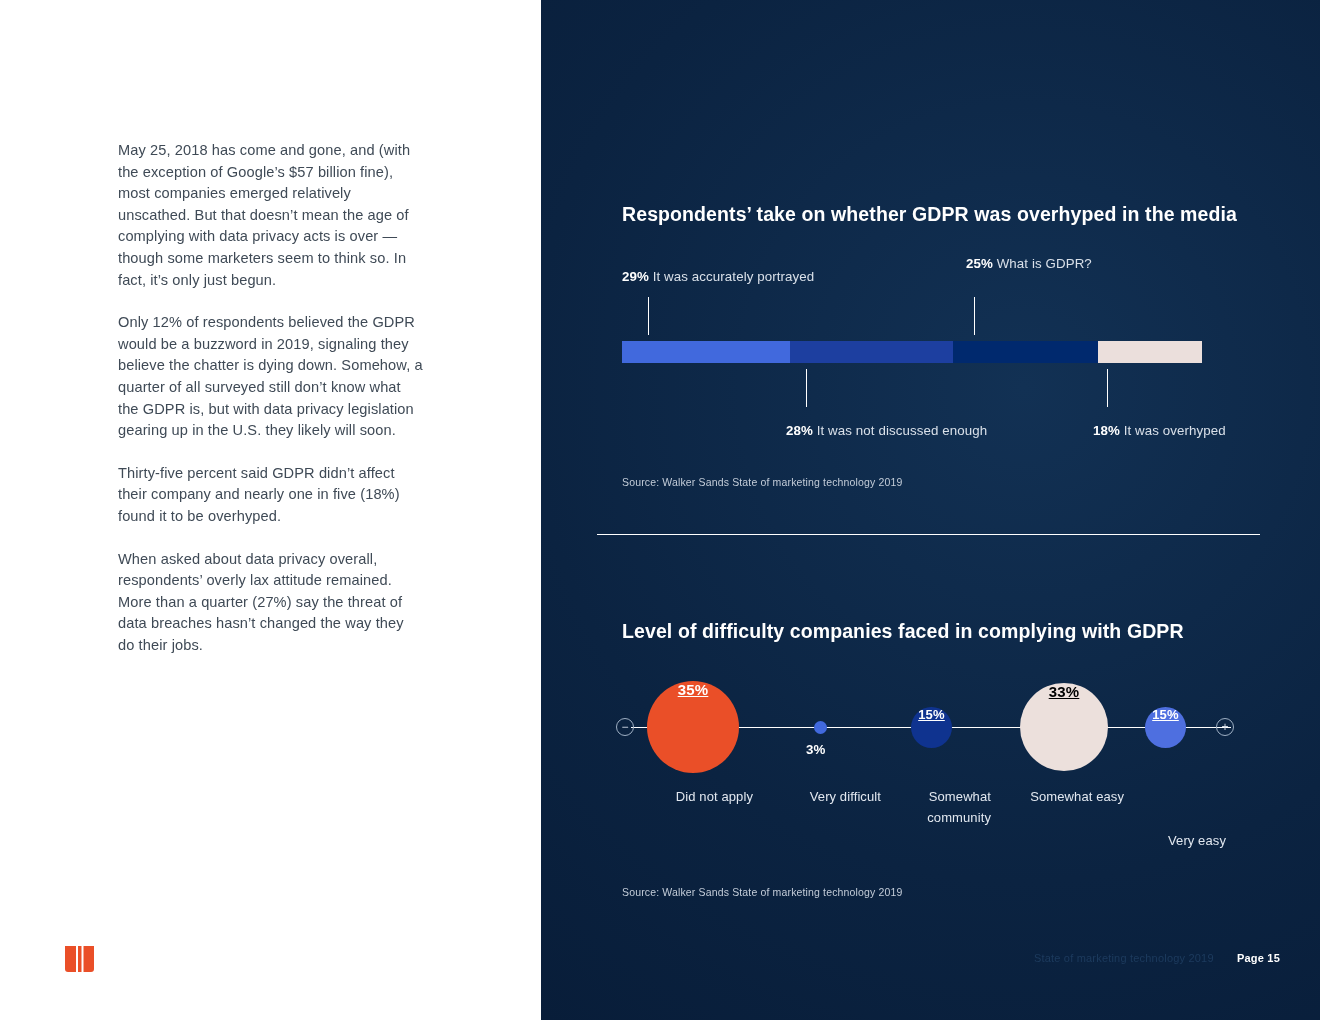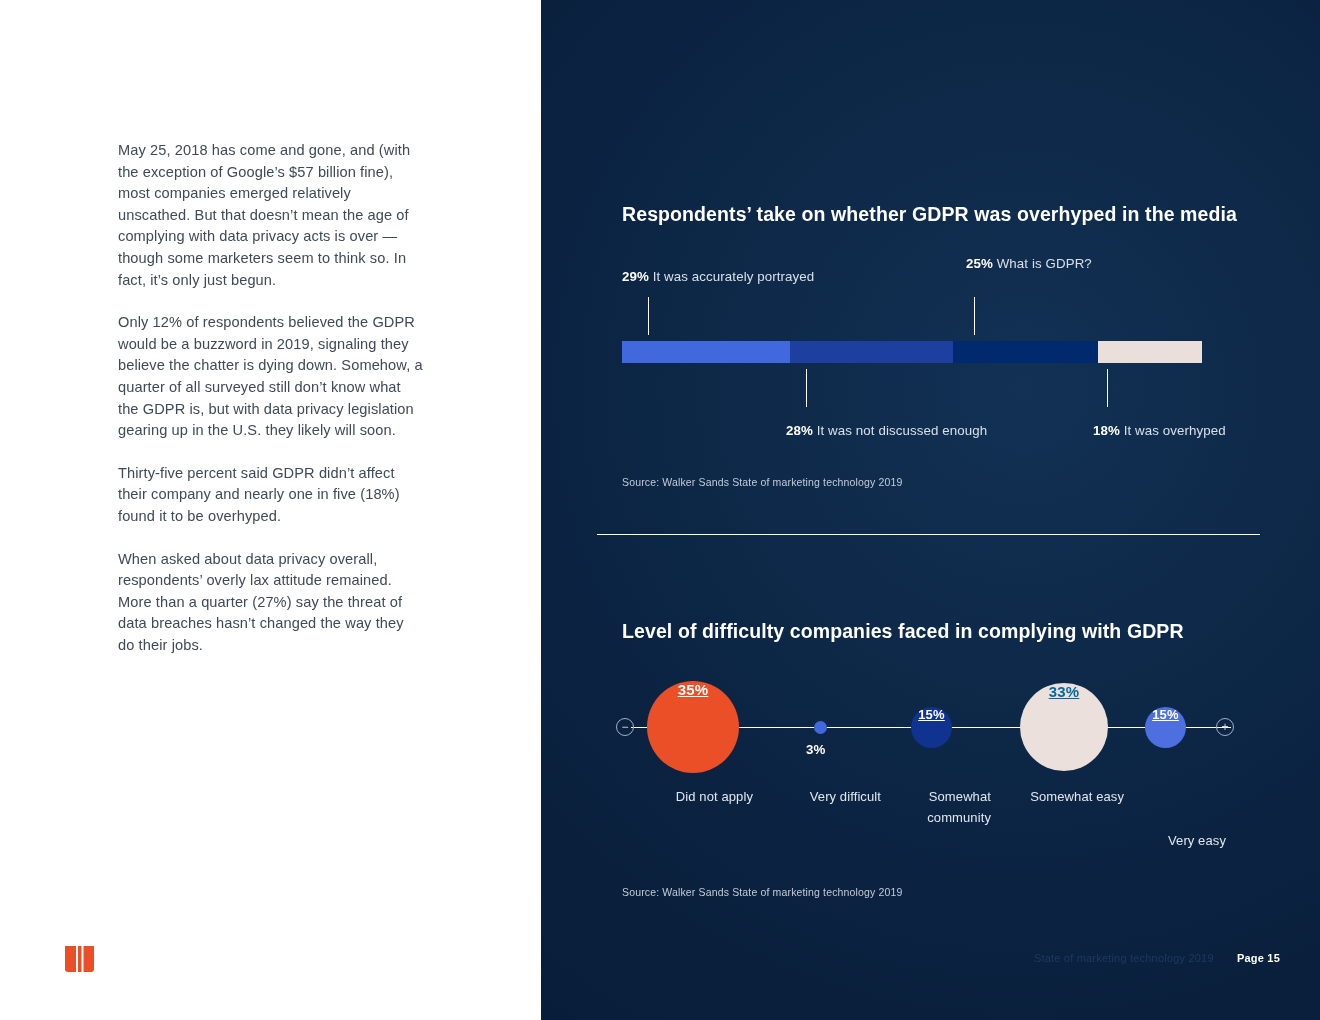--- a/index.html
+++ b/index.html
@@ -198,21 +198,21 @@
 
     <div class="bubble" style="left:198px; top:35px; width:13px; height:13px; background:#4169dd;"></div>
     <div class="under-value" style="left:190px; top:56px;">3%</div>
     <div class="bubble-label" style="left:145px; width:120px;">Very difficult</div>
 
     <div class="bubble" style="left:295px; top:21px; width:41px; height:41px; background:#0f338f; color:#ffffff; font-size:13px;">
       <span>15%</span>
     </div>
     <div class="bubble-label" style="left:255px; width:120px;">Somewhat community</div>
 
-    <div class="bubble" style="left:404px; top:-3px; width:88px; height:88px; background:#ece0dc; color:#0369a1; font-size:15px;">
+    <div class="bubble" style="left:404px; top:-3px; width:88px; height:88px; background:#ece0dc; color:#000000; font-size:15px;">
       <span>33%</span>
     </div>
     <div class="bubble-label" style="left:388px; width:120px;">Somewhat easy</div>
 
     <div class="bubble" style="left:529px; top:21px; width:41px; height:41px; background:#4e6fe0; color:#ffffff; font-size:13px;">
       <span>15%</span>
     </div>
     <div class="bubble-label" style="left:490px; width:120px;margin-top:44px;">Very easy</div>
 
   </div>

